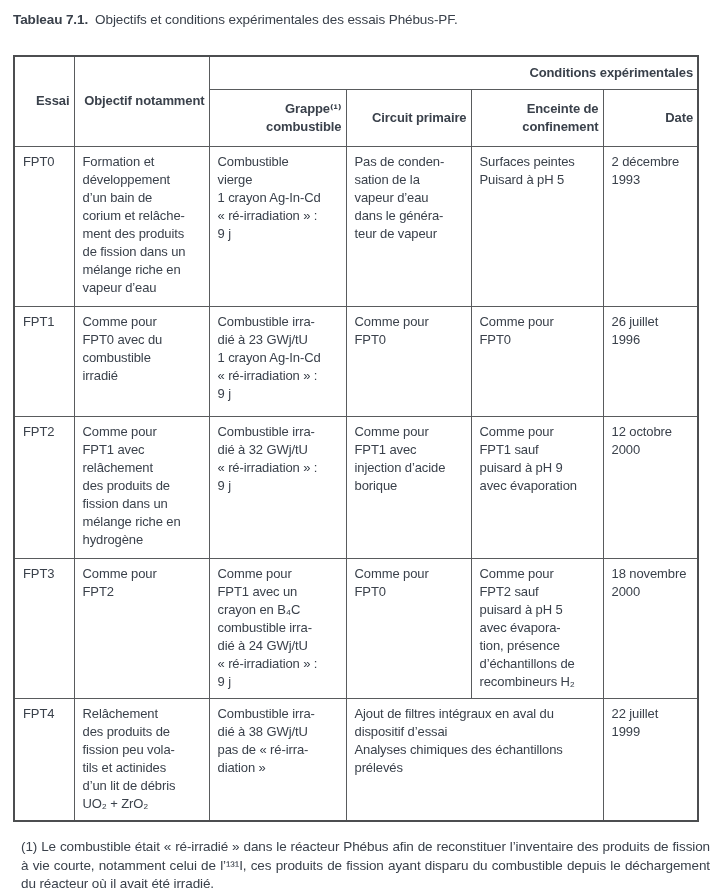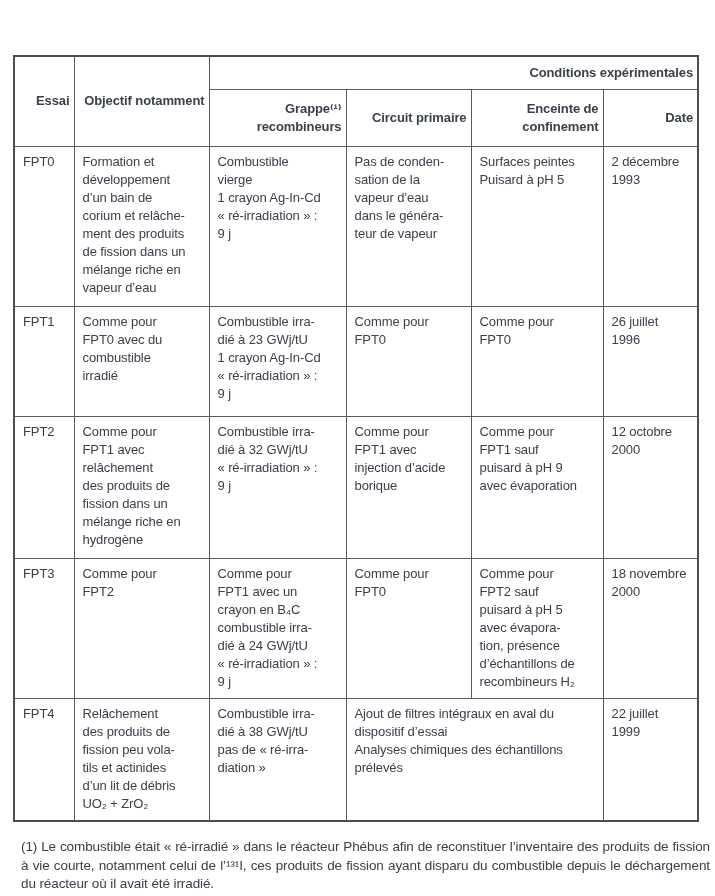--- a/index.html
+++ b/index.html
@@ -62,39 +62,40 @@
     line-height: 18.5px;
     letter-spacing: -0.1px;
     text-align: justify;
   }
 </style>
 </head>
 <body>
 
 <div class="page">
 
+  <p class="caption"><span class="bold">Tableau 7.1.</span><span>Objectifs et conditions expérimentales des essais Phébus-PF.</span></p>
 
   <table class="exp">
     <colgroup>
       <col style="width:60px">
       <col style="width:135px">
       <col style="width:137px">
       <col style="width:125px">
       <col style="width:132px">
       <col style="width:95px">
     </colgroup>
     <thead>
       <tr style="height:33px">
         <th rowspan="2">Essai</th>
         <th rowspan="2">Objectif notamment</th>
         <th colspan="4">Conditions expérimentales</th>
       </tr>
       <tr style="height:57px">
         <th>Grappe⁽¹⁾
-recombineurs</th>
+combustible</th>
         <th>Circuit primaire</th>
         <th>Enceinte de
 confinement</th>
         <th>Date</th>
       </tr>
     </thead>
     <tbody>
       <tr style="height:160px">
         <td>FPT0</td>
         <td>Formation et

